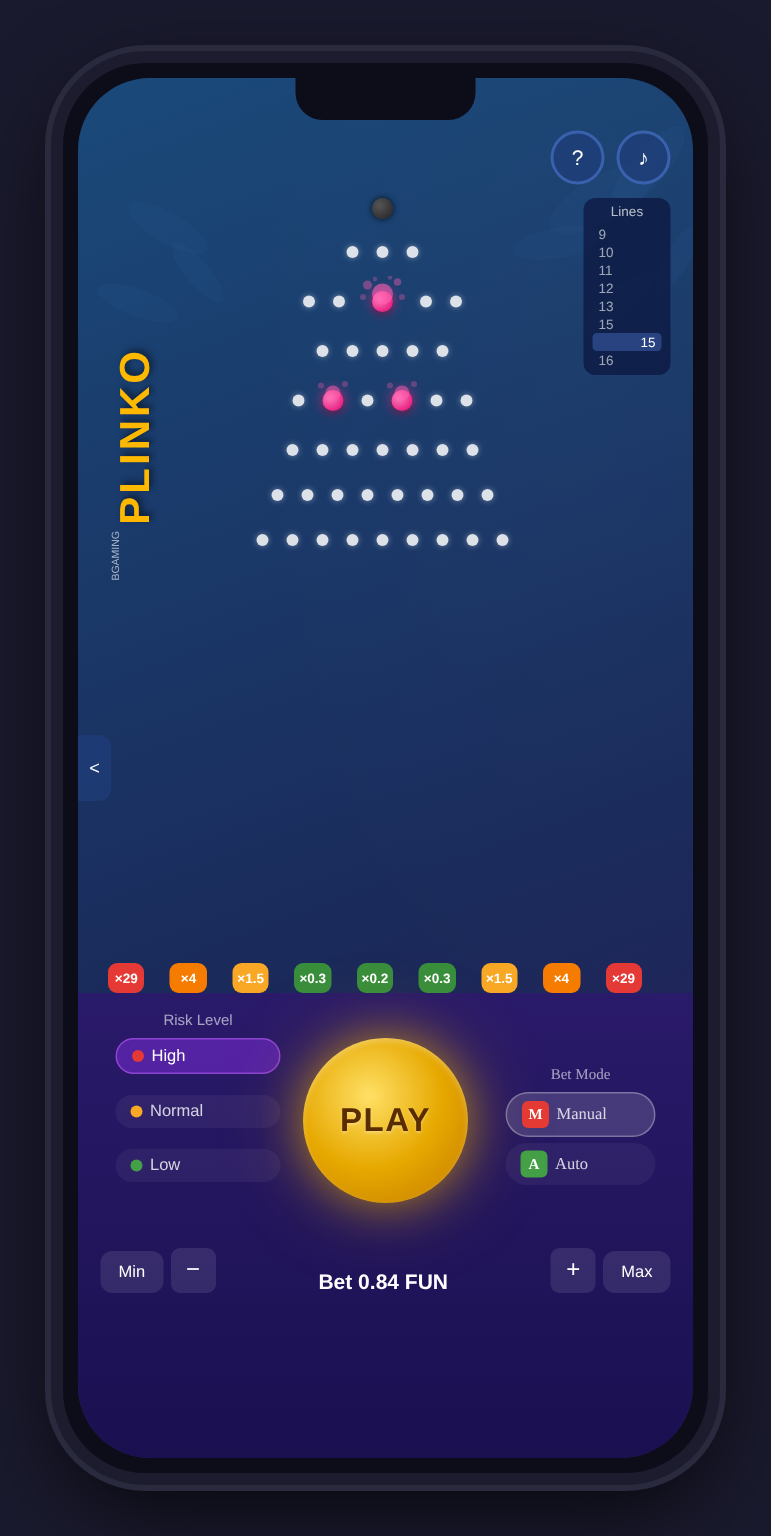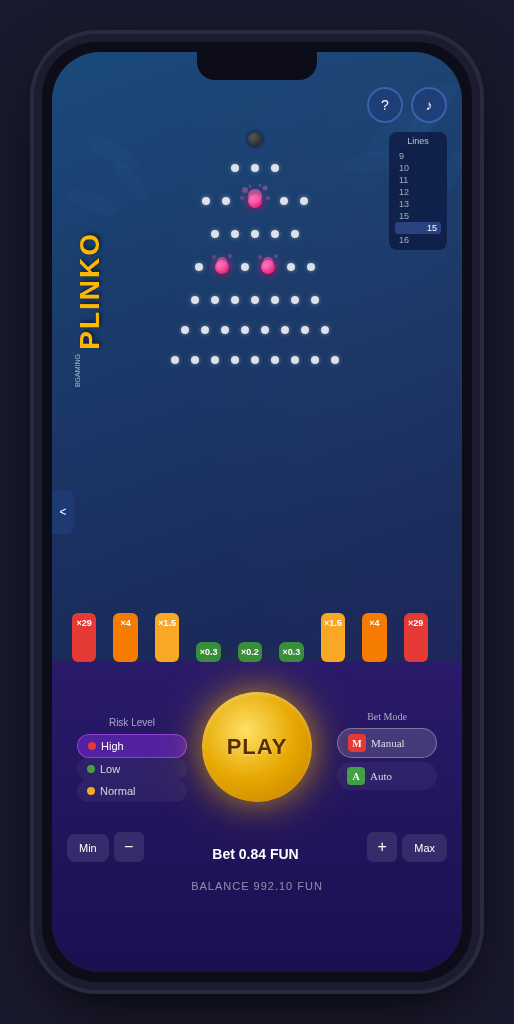--- a/index.html
+++ b/index.html
@@ -183,21 +183,21 @@
       border-radius: 6px;
       text-align: center;
       font-size: 9px;
       font-weight: 700;
       color: white;
       cursor: pointer;
     }
     .mult-red { background: #e53935; }
     .mult-orange { background: #f57c00; }
     .mult-yellow { background: #f9a825; }
-    .mult-green { background: #388e3c; margin-top: 29px; }
+    .mult-green { background: #388e3c; }
     
     .bottom-panel {
       position: absolute;
       bottom: 0; left: 0; right: 0;
       height: 310px;
       background: linear-gradient(180deg, #2a1a6a 0%, #1a1050 100%);
       border-radius: 0 0 48px 48px;
       padding: 18px;
     }
     
@@ -212,21 +212,21 @@
       font-size: 10px;
       margin-bottom: 6px;
       text-align: center;
     }
     .risk-btn {
       display: flex;
       align-items: center;
       gap: 5px;
       padding: 5px 10px;
       border-radius: 20px;
-      margin-bottom: 0;
+      margin-bottom: 14px;
       cursor: pointer;
       font-size: 11px;
       color: rgba(255,255,255,0.8);
       background: rgba(255,255,255,0.05);
     }
     .risk-btn.active {
       background: rgba(150,50,255,0.4);
       border: 1px solid rgba(200,100,255,0.5);
       color: white;
     }
@@ -489,26 +489,26 @@
 
     <div class="bottom-panel">
 
       <div class="risk-section">
         <div class="section-label">Risk Level</div>
         <div class="risk-btn active">
           <div class="risk-dot" style="background:#e53935;"></div>
           <span>High</span>
         </div>
         <div class="risk-btn">
+          <div class="risk-dot" style="background:#f9a825;"></div>
+          <span>Normal</span>
+        </div>
+        <div class="risk-btn">
           <div class="risk-dot" style="background:#43a047;"></div>
           <span>Low</span>
-        </div>
-        <div class="risk-btn">
-          <div class="risk-dot" style="background:#f9a825;"></div>
-          <span>Normal</span>
         </div>
       </div>
 
       <div class="play-btn">PLAY</div>
 
       <div class="bet-mode-section">
         <div class="section-label">Bet Mode</div>
         <div class="mode-btn active">
           <div class="mode-icon mode-m">M</div>
           <span>Manual</span>
@@ -520,16 +520,15 @@
       </div>
 
       <div class="bet-controls">
         <div class="bet-side-btn">Min</div>
         <div class="bet-adjust">−</div>
         <div class="bet-amount">Bet 0.84 FUN</div>
         <div class="bet-adjust">+</div>
         <div class="bet-side-btn">Max</div>
       </div>
 
-      <div class="balance">BALANCE 992.10 FUN</div>
     </div>
   </div>
 </div>
 
 </body></html>

